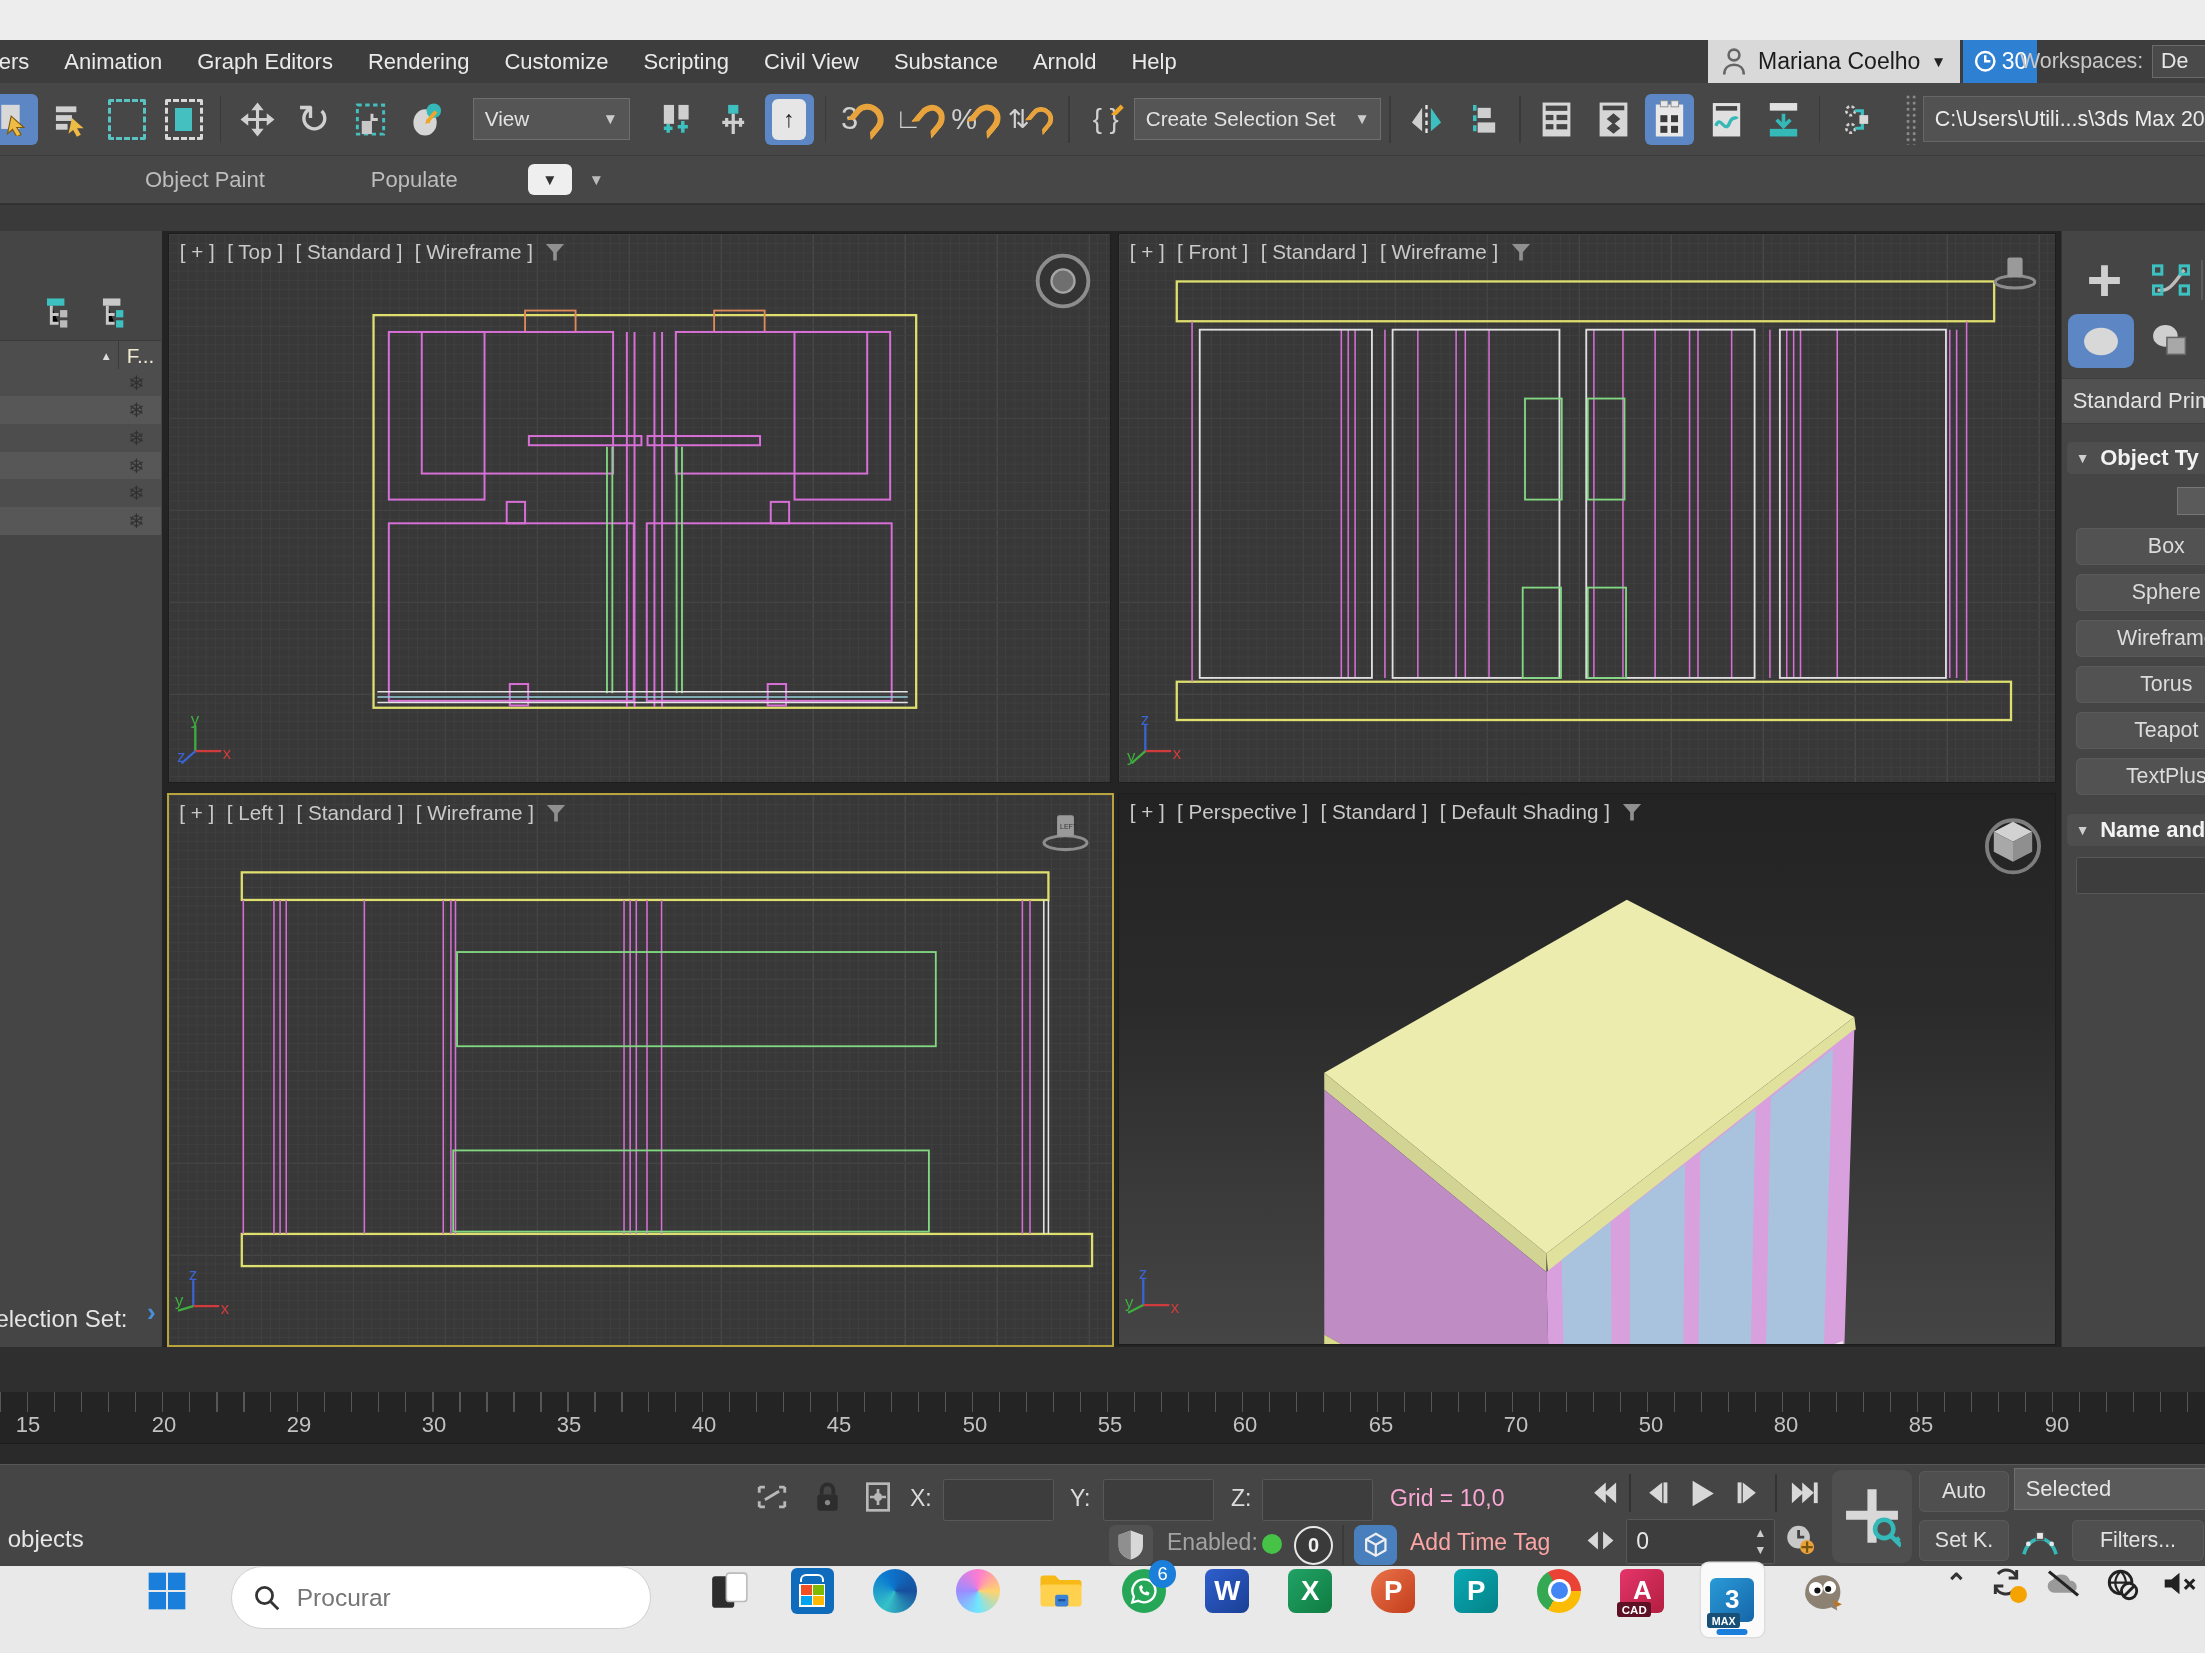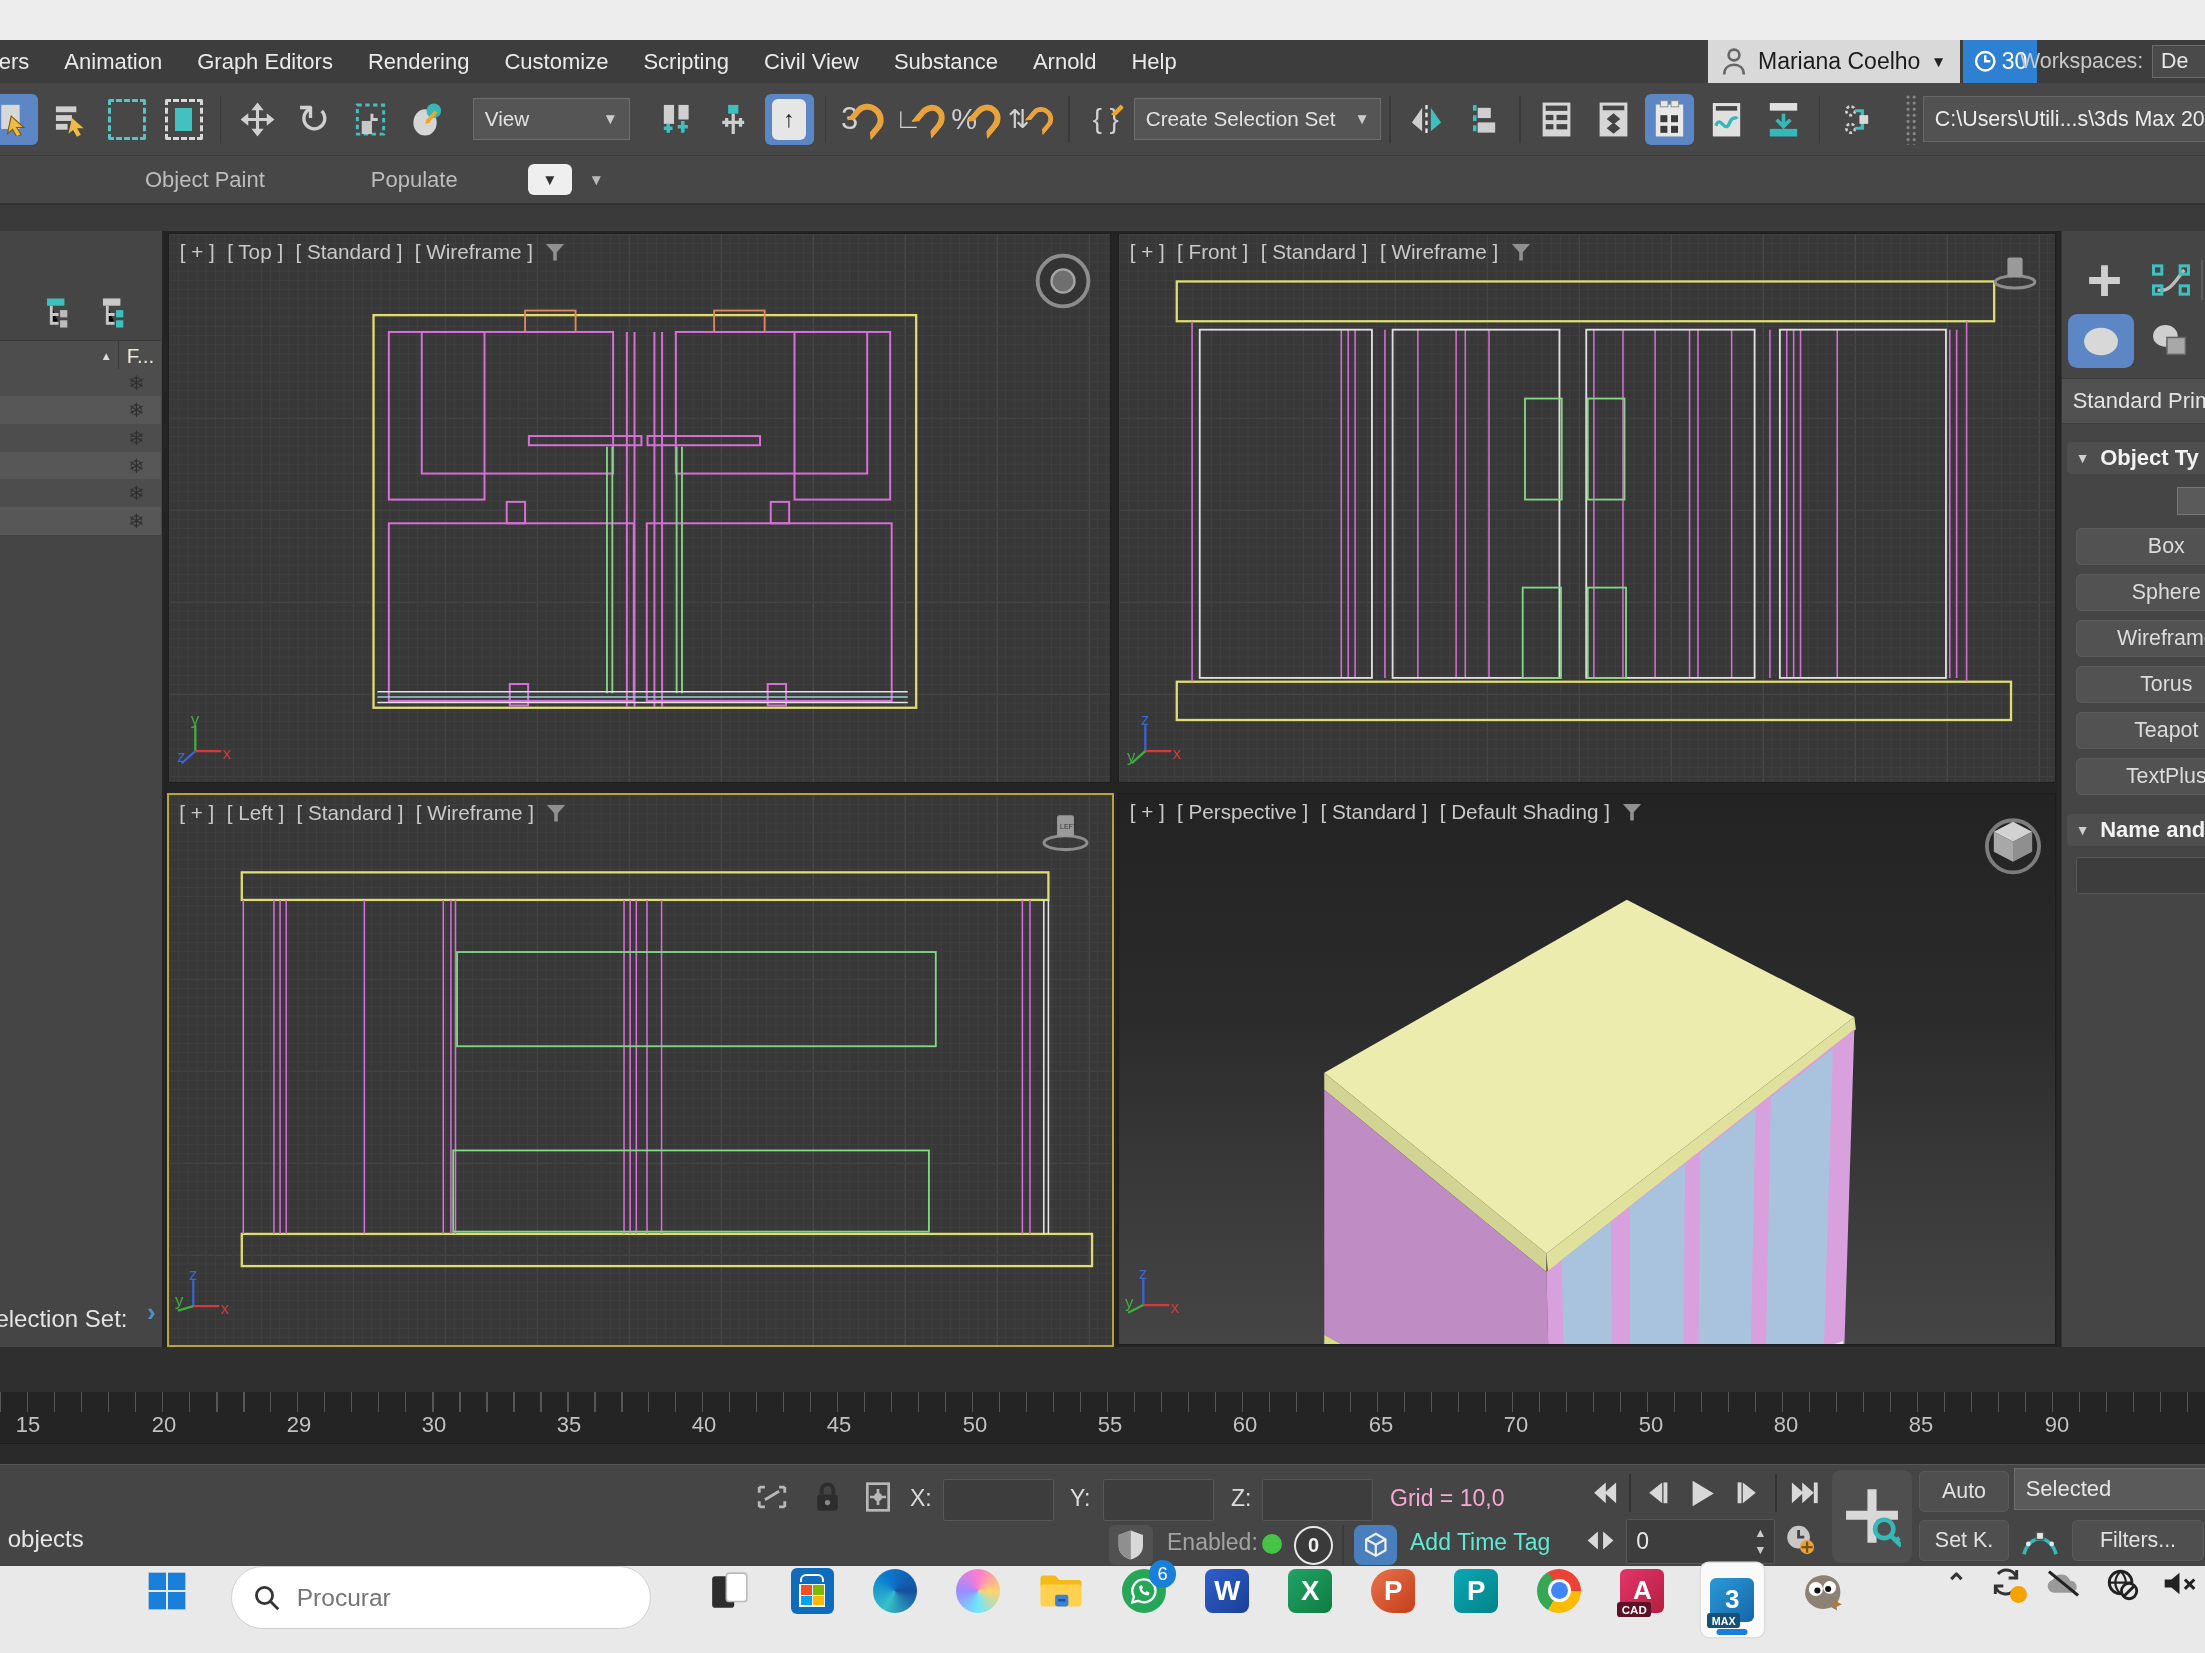--- a/index.html
+++ b/index.html
@@ -708,21 +708,21 @@
     <div class="ab ic" style="left:1294px;top:61px;width:35px;height:35px;border-radius:50%;background:#3a3a3a;border:2.3px solid #e8e8e8;color:#f0f0f0;font-size:20px;font-weight:bold">
         <span>0</span>
       </div>
     <div class="ab" style="left:1342px;top:60px;width:1.5px;height:40px;background:#3a3a3a"></div>
     <div class="ab ic" style="left:1354px;top:60px;width:43px;height:40px;background:#4a7fbe;border-radius:7.7px">
       <svg width="27.6" height="27.6" viewBox="0 0 20 20">
           <path d="M10 2l7 4v8l-7 4-7-4V6z" fill="none" stroke="#eee" stroke-width="1.6"></path>
           <path d="M3 6l7 4 7-4M10 10v8" fill="none" stroke="#eee" stroke-width="1.6"></path>
         </svg>
     </div>
-    <span class="ab" style="left:1410px;top:64px;font-size:23px;color:#5eead4">Add Time Tag</span>
+    <span class="ab" style="left:1410px;top:64px;font-size:23px;color:#fca5a5">Add Time Tag</span>
 
     <div class="ab pb" style="left:1584px;top:7.7px">
         <svg width="31" height="27.6" viewBox="0 0 24 20">
           <path d="M3 2v16M21 2l-9 8 9 8zM13 2l-9 8 9 8z" fill="#d8d8d8"></path>
         </svg>
       </div>
     <div class="ab" style="left:1629px;top:9.2px;width:1.5px;height:38px;background:#333"></div>
     <div class="ab pb" style="left:1636px;top:7.7px">
         <svg width="26" height="27.6" viewBox="0 0 20 20">
           <path d="M14 2l-10 8 10 8z" fill="#d8d8d8"></path>

